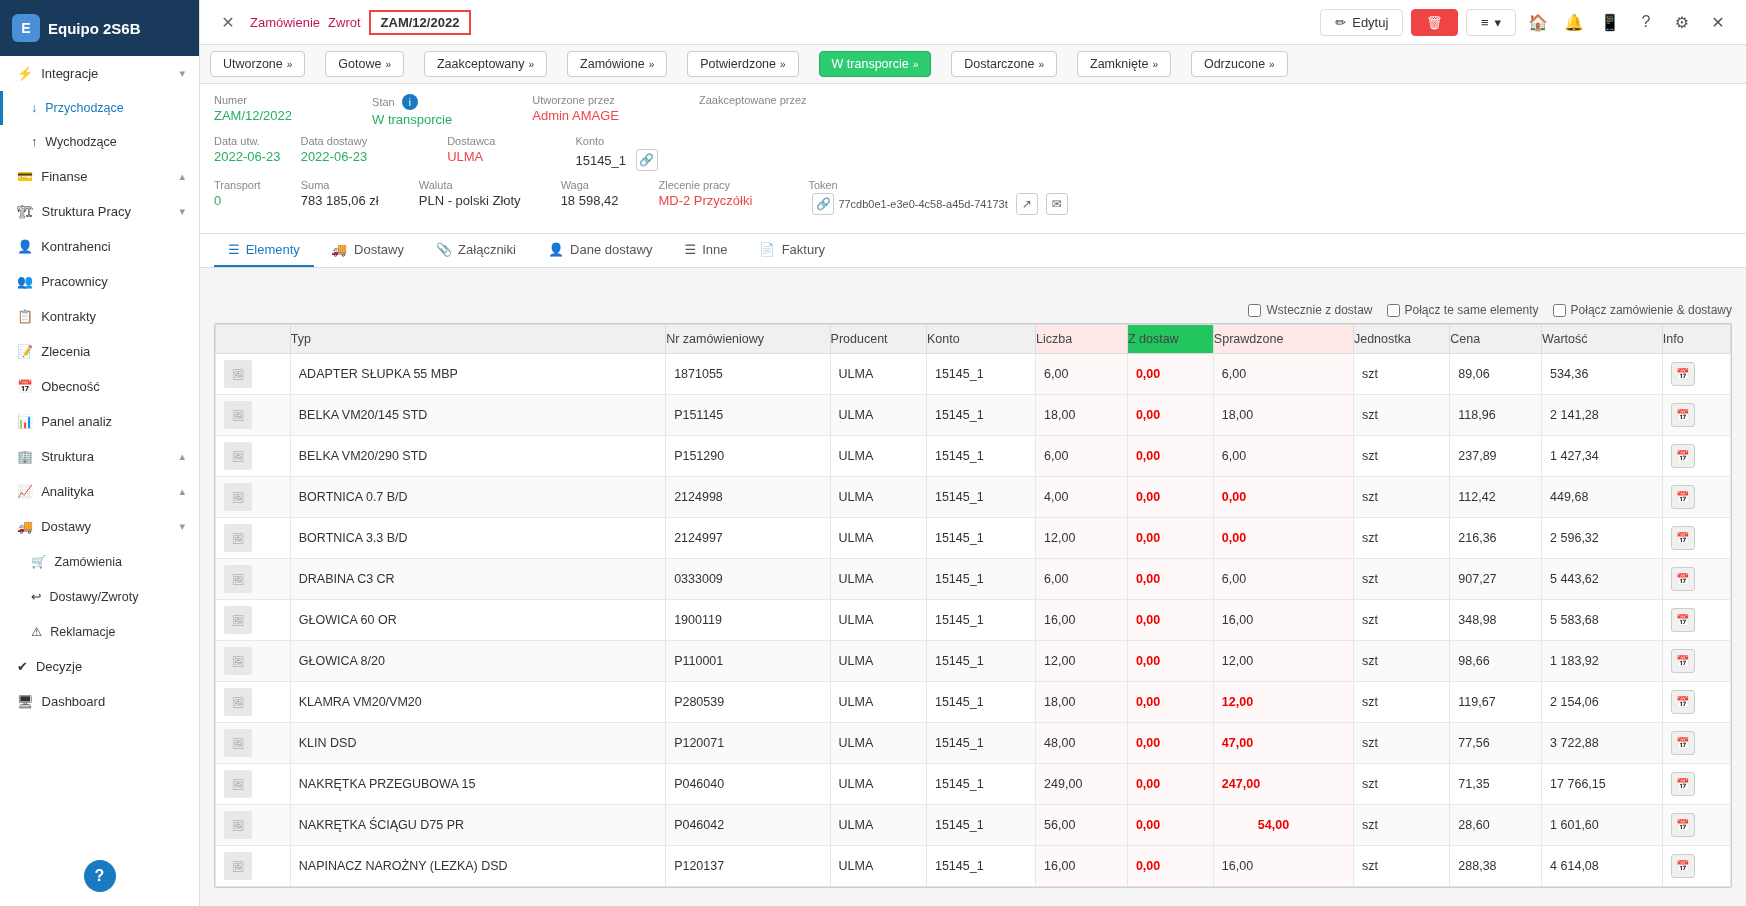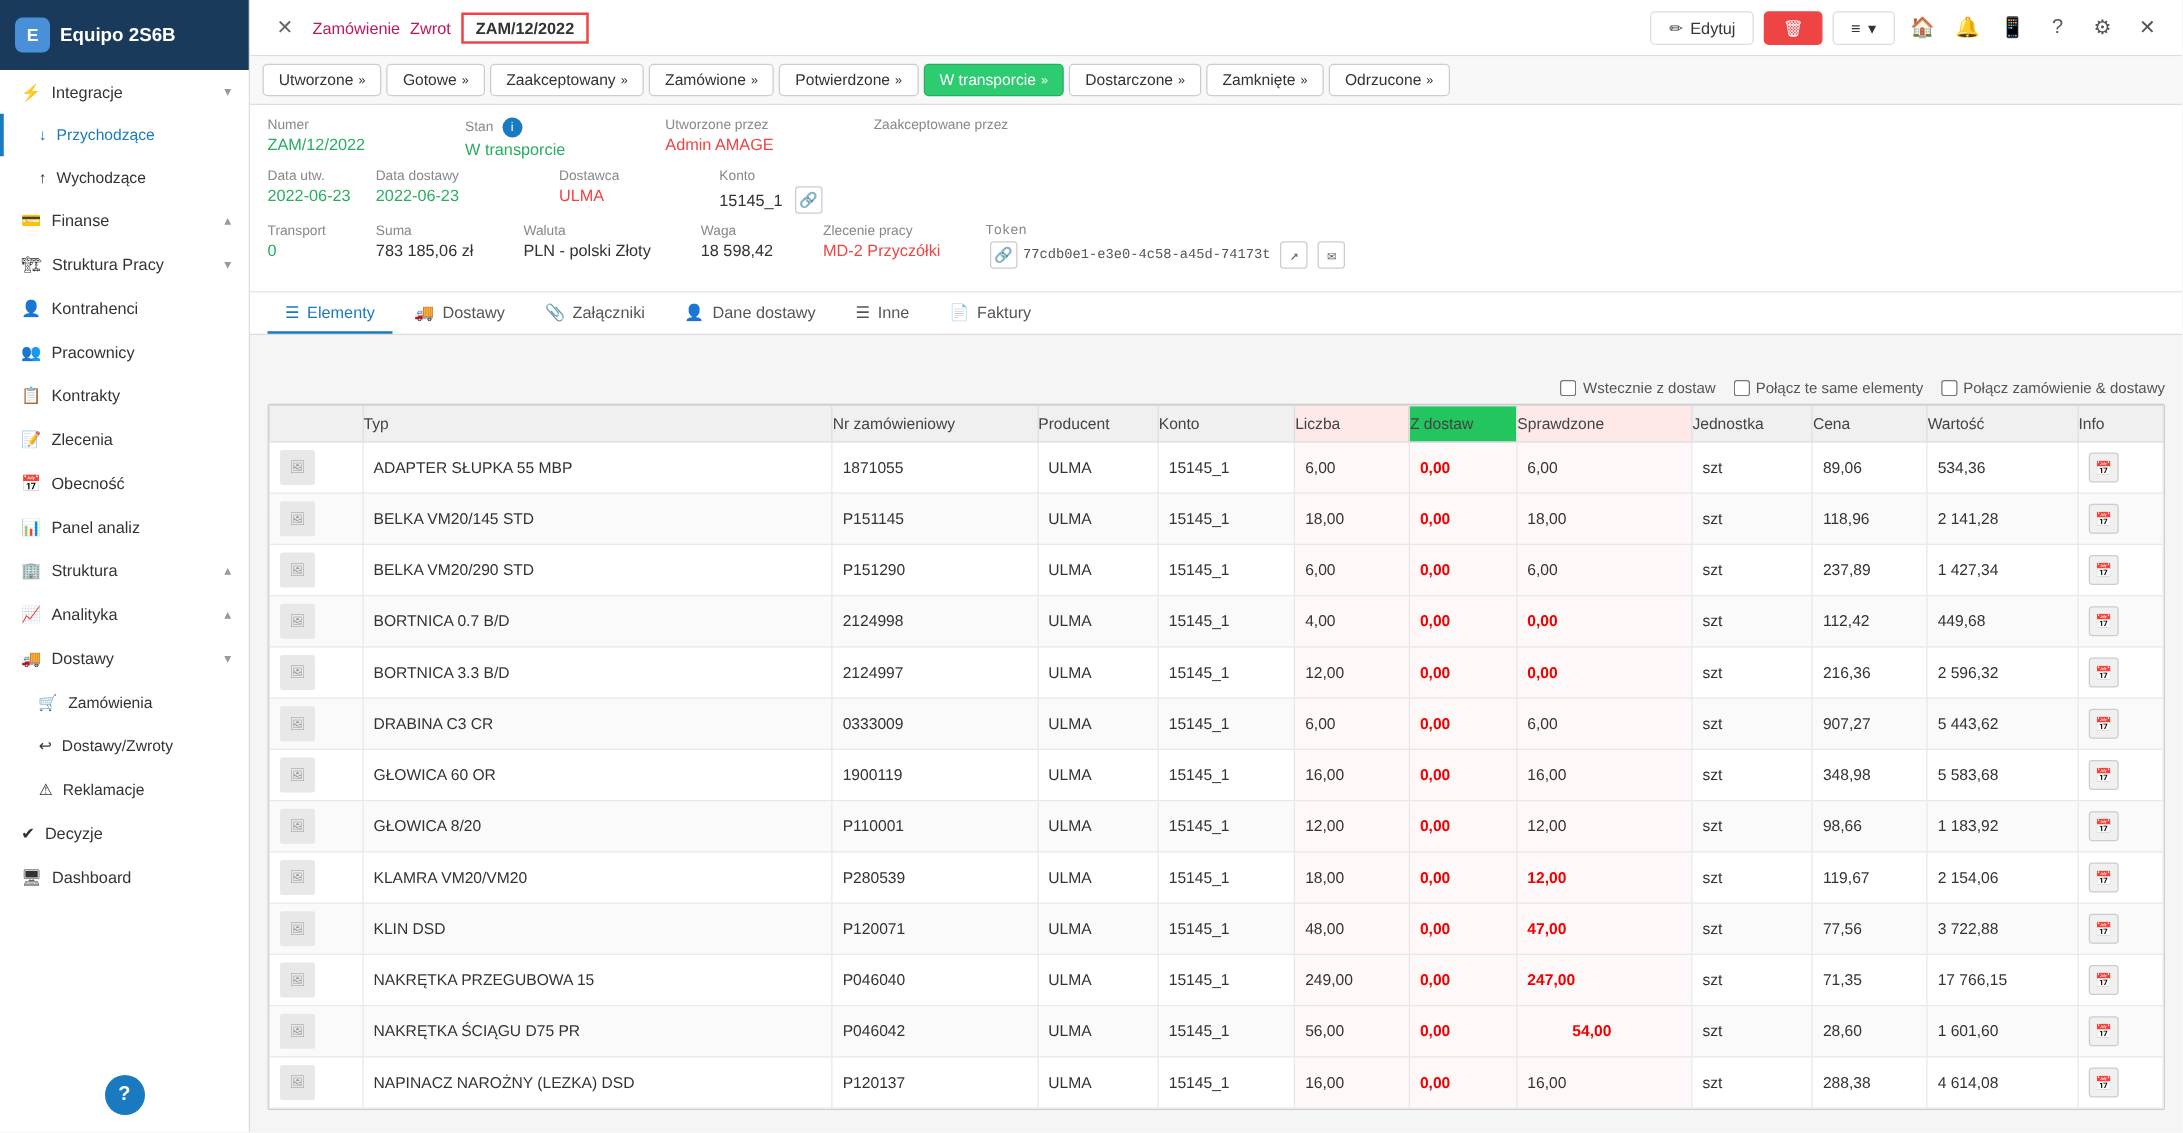--- a/index.html
+++ b/index.html
@@ -22,21 +22,21 @@
     .topbar { background: #fff; border-bottom: 1px solid #ddd; padding: 8px 14px; display: flex; align-items: center; gap: 8px; }
     .topbar-close { width: 28px; height: 28px; display: flex; align-items: center; justify-content: center; cursor: pointer; color: #666; font-size: 16px; }
     .topbar-tab { font-size: 13px; color: #be185d; }
     .topbar-tab-active { border: 2px solid #e44; padding: 3px 10px; font-size: 13px; color: #333; font-weight: bold; }
     .topbar-spacer { flex: 1; }
     .topbar-btn { padding: 5px 14px; border: 1px solid #ddd; border-radius: 4px; background: #fff; cursor: pointer; font-size: 13px; display: flex; align-items: center; gap: 6px; color: #333; }
     .topbar-btn-red { background: #e44; color: #fff; border-color: #e44; }
     .topbar-icon { width: 28px; height: 28px; display: flex; align-items: center; justify-content: center; cursor: pointer; color: #555; font-size: 16px; }
 
     
-    .statusbar { background: #f8f8f8; border-bottom: 1px solid #ddd; padding: 6px 10px; display: flex; gap: 4px; align-items: center; flex-wrap: wrap; }
+    .statusbar { background: #f8f8f8; border-bottom: 1px solid #ddd; padding: 6px 10px; display: flex; gap: 20px; align-items: center; flex-wrap: wrap; }
     .status-btn { padding: 5px 12px; border: 1px solid #ccc; border-radius: 4px; background: #fff; cursor: pointer; font-size: 12.5px; display: flex; align-items: center; gap: 4px; color: #333; }
     .status-btn.active { background: #2ecc71; color: #fff; border-color: #27ae60; }
     .status-btn .chevron { font-size: 10px; }
 
     
     .form-area { background: #fff; padding: 10px 14px; border-bottom: 1px solid #ddd; }
     .form-row { display: flex; gap: 20px; margin-bottom: 8px; flex-wrap: wrap; }
     .form-field { display: flex; flex-direction: column; gap: 2px; }
     .form-label { font-size: 11px; color: #888; }
     .form-value { font-size: 13px; color: #333; }
@@ -287,21 +287,21 @@
         <span class="form-value">PLN - polski Złoty</span>
       </div>
       <div class="form-field" style="margin-left:20px;">
         <span class="form-label">Waga</span>
         <span class="form-value">18 598,42</span>
       </div>
       <div class="form-field" style="margin-left:20px;">
         <span class="form-label">Zlecenie pracy</span>
         <span class="form-value blue">MD-2 Przyczółki</span>
       </div>
-      <div class="form-field" style="margin-left:16px;font-family:Liberation Mono, monospace;">
+      <div class="form-field" style="margin-left:36px;">
         <span class="form-label">Token</span>
         <div class="token-row">
           <span class="copy-icon">🔗</span>
           <span class="form-value" style="font-size:11px;color:#555;">77cdb0e1-e3e0-4c58-a45d-74173t</span>
           <span class="copy-icon">↗</span>
           <span class="copy-icon">✉</span>
         </div>
       </div>
     </div>
   </div>

